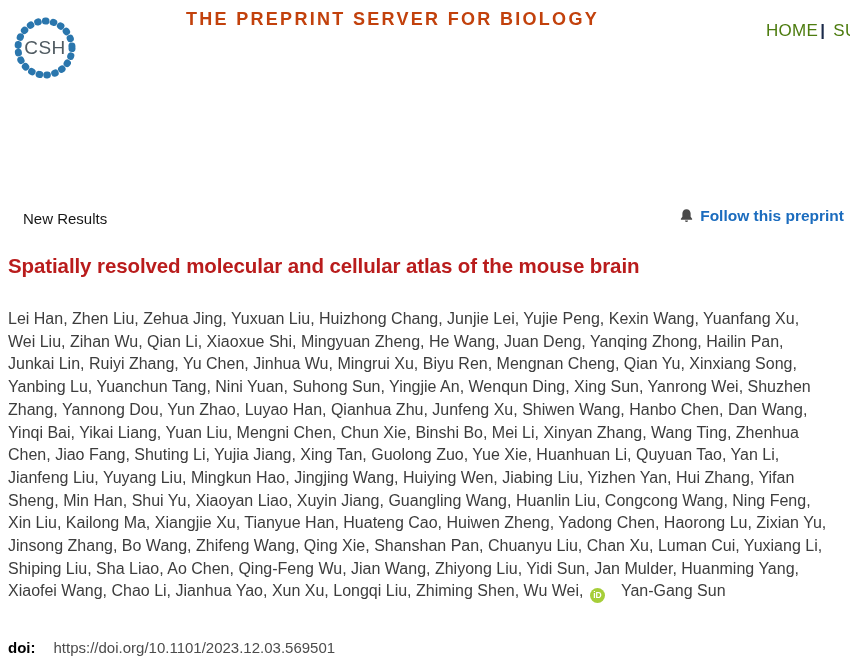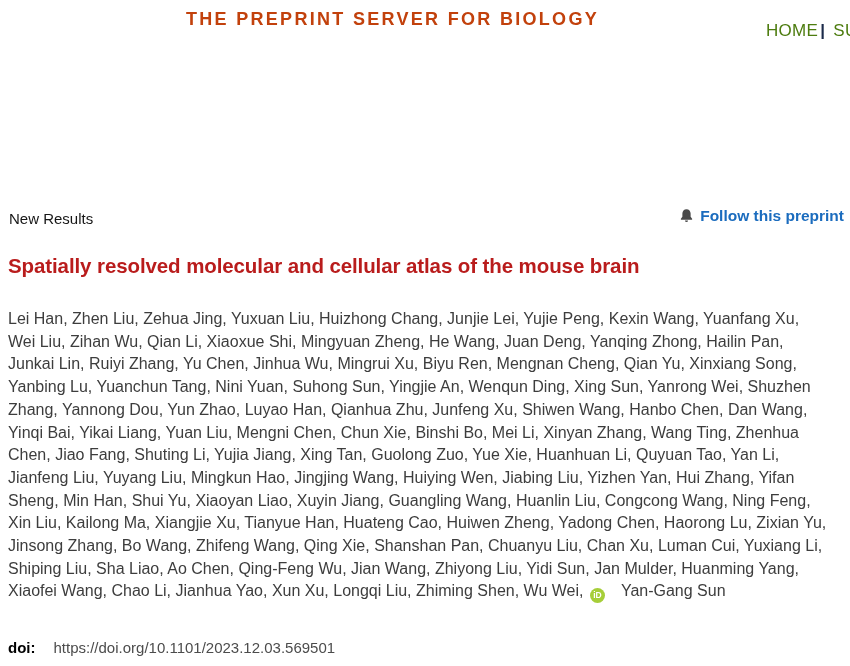--- a/index.html
+++ b/index.html
@@ -28,21 +28,21 @@
   .biorxiv-tagline{
     margin-top:3px;font-size:18px;font-weight:bold;letter-spacing:2.3px;color:#c2410c;white-space:nowrap;
   }
   .top-nav{
     position:absolute;left:766px;top:21px;white-space:nowrap;
     font-size:17px;color:#6e7987;letter-spacing:.3px;
   }
   .top-nav .sep{color:#1b2a4a;margin:0 8px 0 2px;font-weight:bold;}
   .top-nav a{color:#4d7c0f;text-decoration:none;cursor:pointer;}
   
-  .section-label{position:absolute;left:9px;top:210px;font-size:15px;color:#161616;}
+  .section-label{position:absolute;left:23px;top:210px;font-size:15px;color:#161616;}
   .follow-link{
     position:absolute;right:6px;top:207px;display:flex;align-items:center;gap:6px;
     color:var(--link-blue);font-weight:bold;font-size:15.5px;cursor:pointer;text-decoration:none;
   }
   .bell-icon svg{display:block;fill:#4a4a4a;}
   
   .page-title{
     position:absolute;left:8px;top:254px;width:830px;
     font-size:20.5px;font-weight:bold;color:#b91c1c;letter-spacing:-.1px;
   }
@@ -58,20 +58,26 @@
     vertical-align:-2px;margin:0 16px 0 2px;cursor:pointer;
   }
   .doi-row{position:absolute;left:8px;top:639px;font-size:15px;white-space:nowrap;}
   .doi-label{font-weight:bold;color:#000000;margin-right:18px;}
   .doi-value{color:#4c4c4c;text-decoration:none;cursor:pointer;}
 </style>
 </head>
 <body>
 
 <div class="csh-logo">
+  <div class="csh-ring">
+    <svg width="66" height="66" viewBox="0 0 66 66">
+      <circle cx="33" cy="33" r="27" fill="none" style="stroke:var(--brand-blue)" stroke-width="7" stroke-dasharray="0.6 7.35" stroke-linecap="round"></circle>
+    </svg>
+    <div class="csh-acronym">CSH</div>
+  </div>
 </div>
 
 <div class="biorxiv-logo">
   <div class="biorxiv-tagline">THE PREPRINT SERVER FOR BIOLOGY</div>
 </div>
 
 <div class="top-nav">
   <a>HOME</a><span class="sep">|</span><a>SUBMIT</a>
 </div>
 

